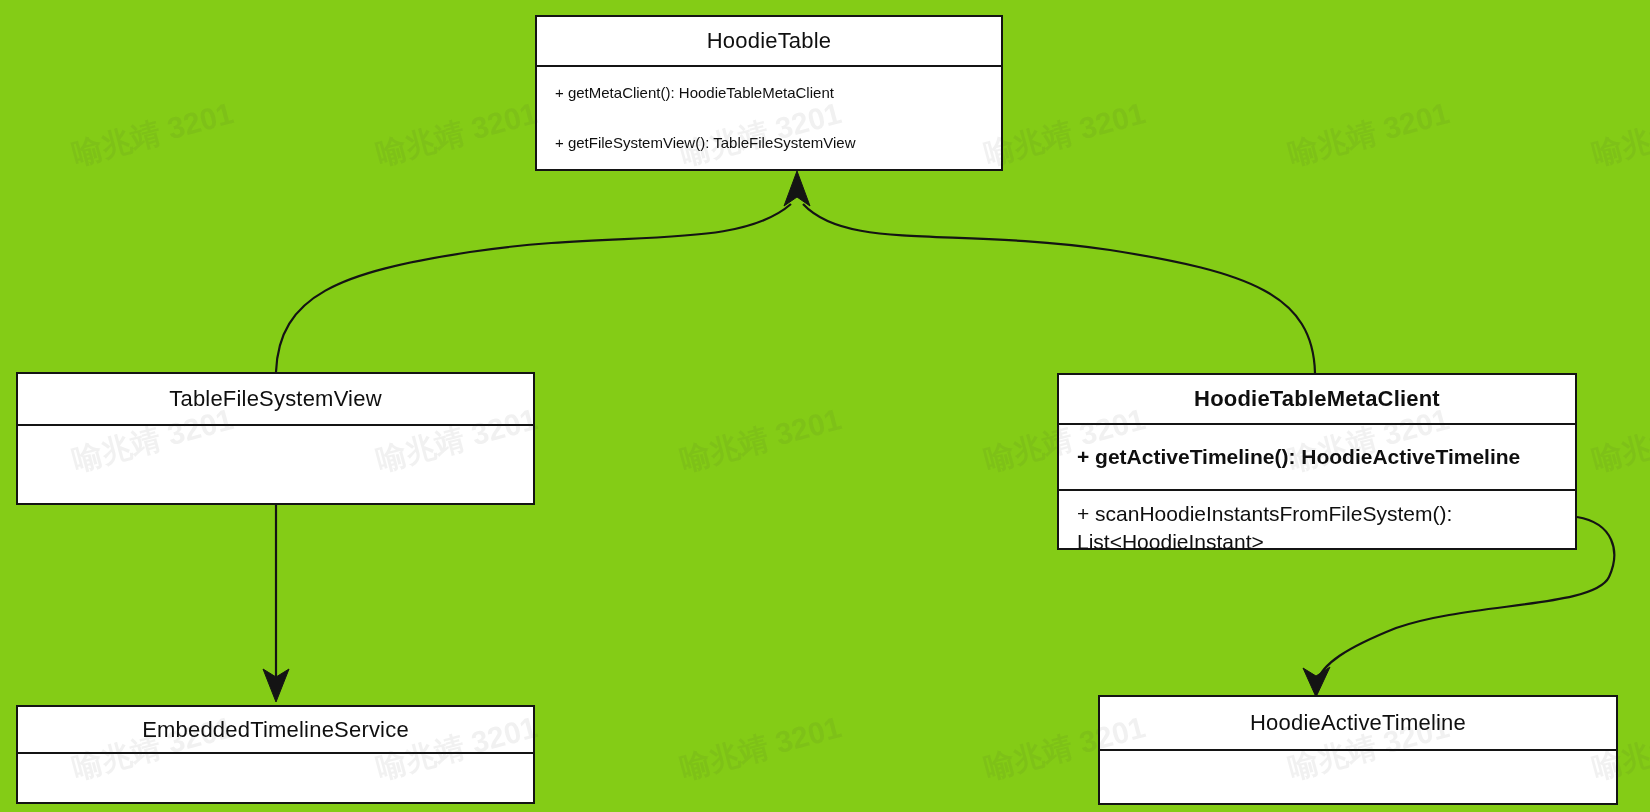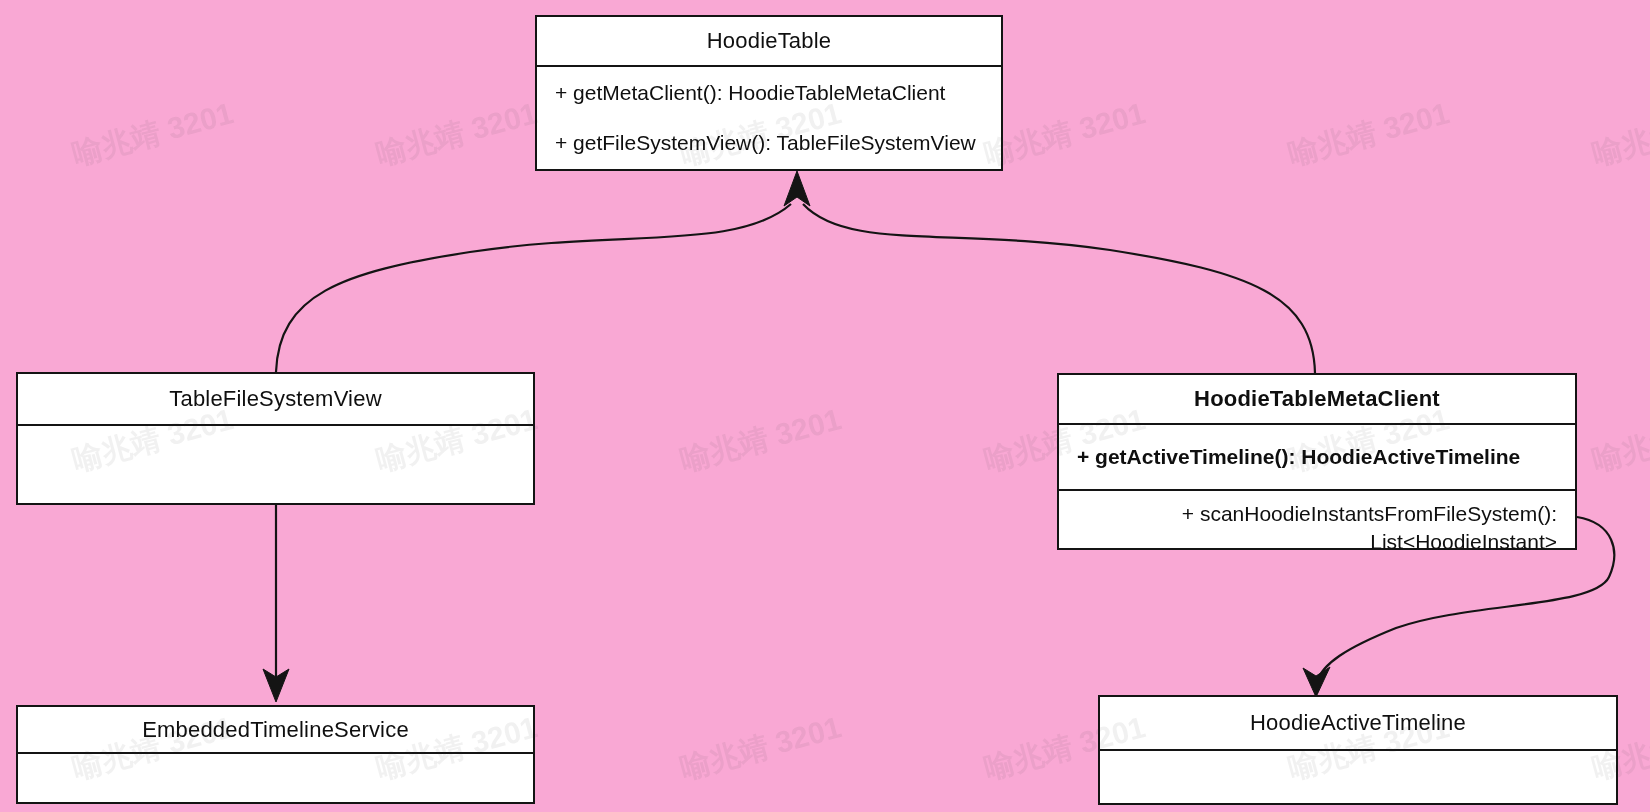--- a/index.html
+++ b/index.html
@@ -1,20 +1,20 @@
 <!DOCTYPE html>
 <html><head>
 <meta charset="utf-8">
 <style>
   html, body { margin: 0; padding: 0; background: #ffffff; }
   .canvas {
     position: relative;
     width: 1650px;
     height: 812px;
-    background: #f9a8d4;
+    background: #84cc16;
     overflow: hidden;
     font-family: "Liberation Sans", "DejaVu Sans", sans-serif;
     color: #0f0f0f;
   }
   .connectors {
     position: absolute;
     left: 0; top: 0;
     width: 1650px; height: 812px;
     z-index: 1;
   }
@@ -33,21 +33,21 @@
     justify-content: center;
     font-size: 22px;
     letter-spacing: 0.2px;
     border-bottom: 2px solid #141414;
     box-sizing: border-box;
     flex: 0 0 auto;
   }
   .uml-title.bold { font-weight: 700; }
   .uml-methods {
     box-sizing: border-box;
-    font-size: 21px;
+    font-size: 15px;
     padding: 13px 18px 0 18px;
     flex: 1 1 auto;
   }
   .uml-methods .method-line { height: 26px; line-height: 26px; margin-bottom: 24px; white-space: nowrap; }
   .uml-row {
     box-sizing: border-box;
     font-size: 21px;
     display: flex;
     align-items: center;
     padding: 0 18px;
@@ -107,21 +107,21 @@
   </div>
 
   <div class="uml-box" style="left:16px; top:372px; width:519px; height:133px;">
     <div class="uml-title" style="height:52px;">TableFileSystemView</div>
     <div class="uml-empty"></div>
   </div>
 
   <div class="uml-box" style="left:1057px; top:373px; width:520px; height:177px;">
     <div class="uml-title bold" style="height:50px;">HoodieTableMetaClient</div>
     <div class="uml-row bold divider" style="height:66px;text-align:center;">+ getActiveTimeline(): HoodieActiveTimeline</div>
-    <div class="uml-row wrap" style="flex:1 1 auto;text-align:right;">+ scanHoodieInstantsFromFileSystem(): List&lt;HoodieInstant&gt;</div>
+    <div class="uml-row wrap" style="flex:1 1 auto;">+ scanHoodieInstantsFromFileSystem(): List&lt;HoodieInstant&gt;</div>
   </div>
 
   <div class="uml-box" style="left:16px; top:705px; width:519px; height:99px;">
     <div class="uml-title" style="height:47px;">EmbeddedTimelineService</div>
     <div class="uml-empty"></div>
   </div>
 
   <div class="uml-box" style="left:1057px; top:695px; width:520px; height:110px;margin-left:41px;">
     <div class="uml-title" style="height:54px;">HoodieActiveTimeline</div>
     <div class="uml-empty"></div>

